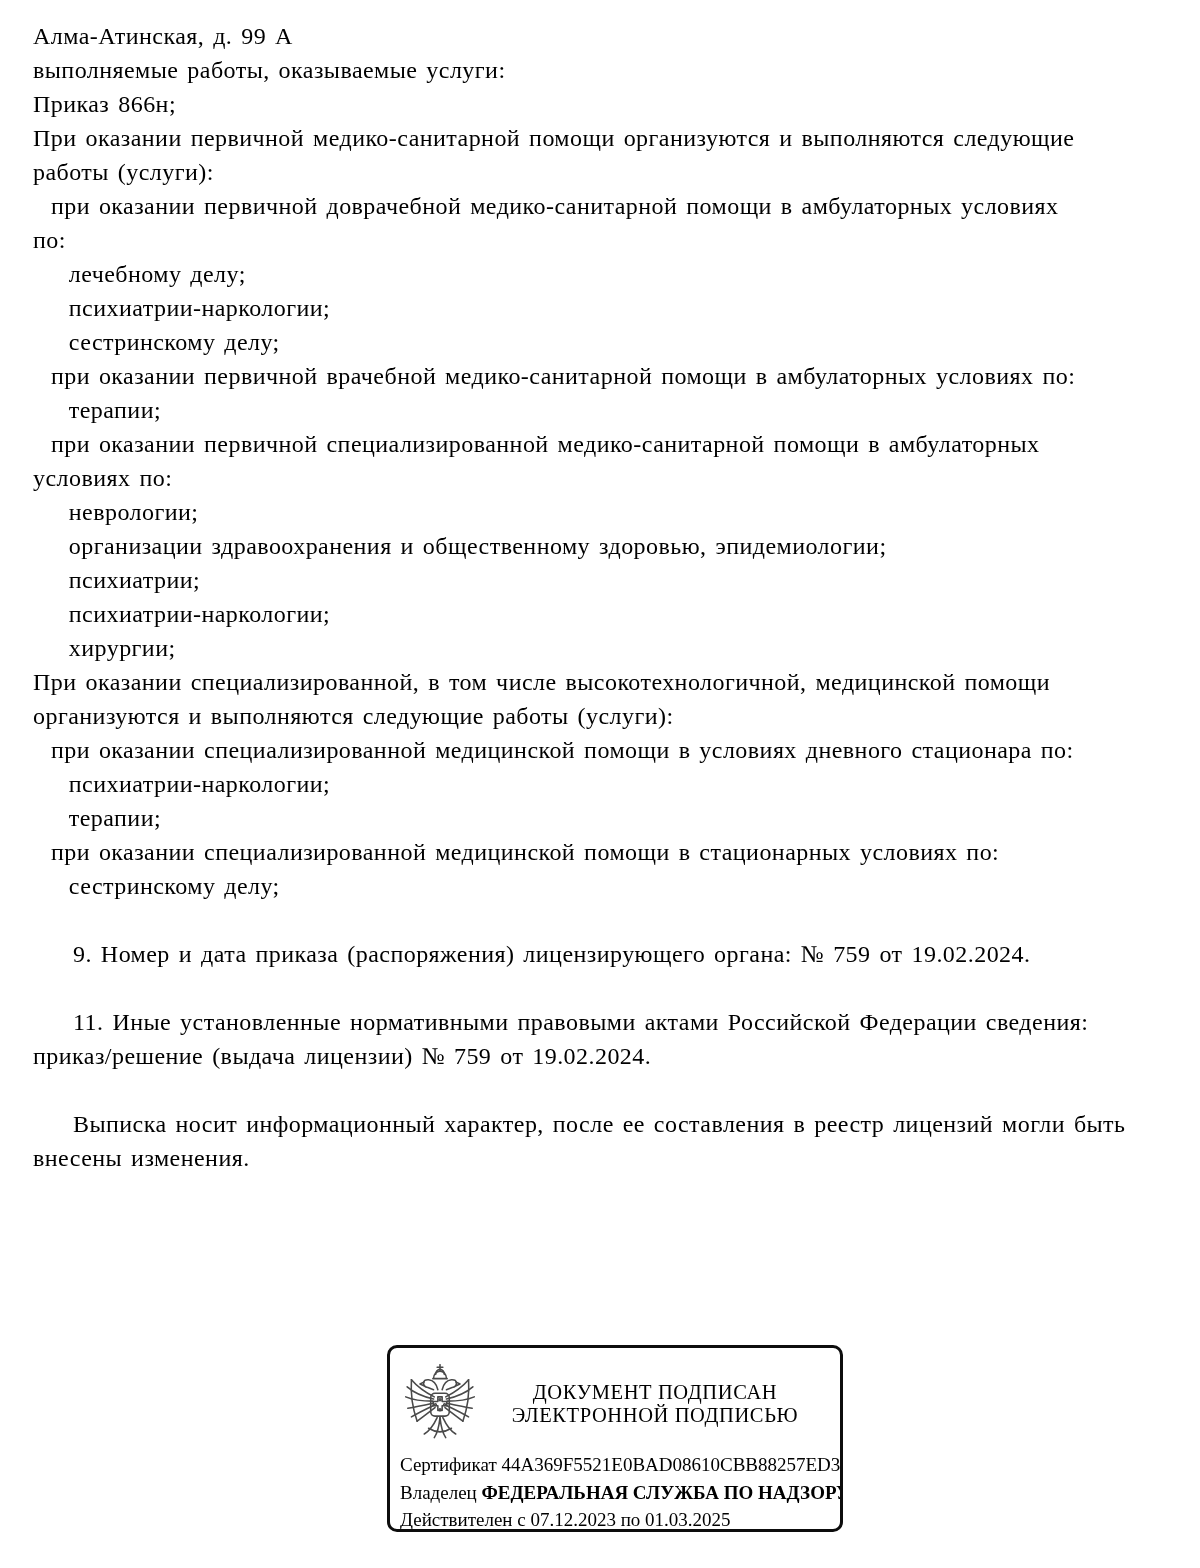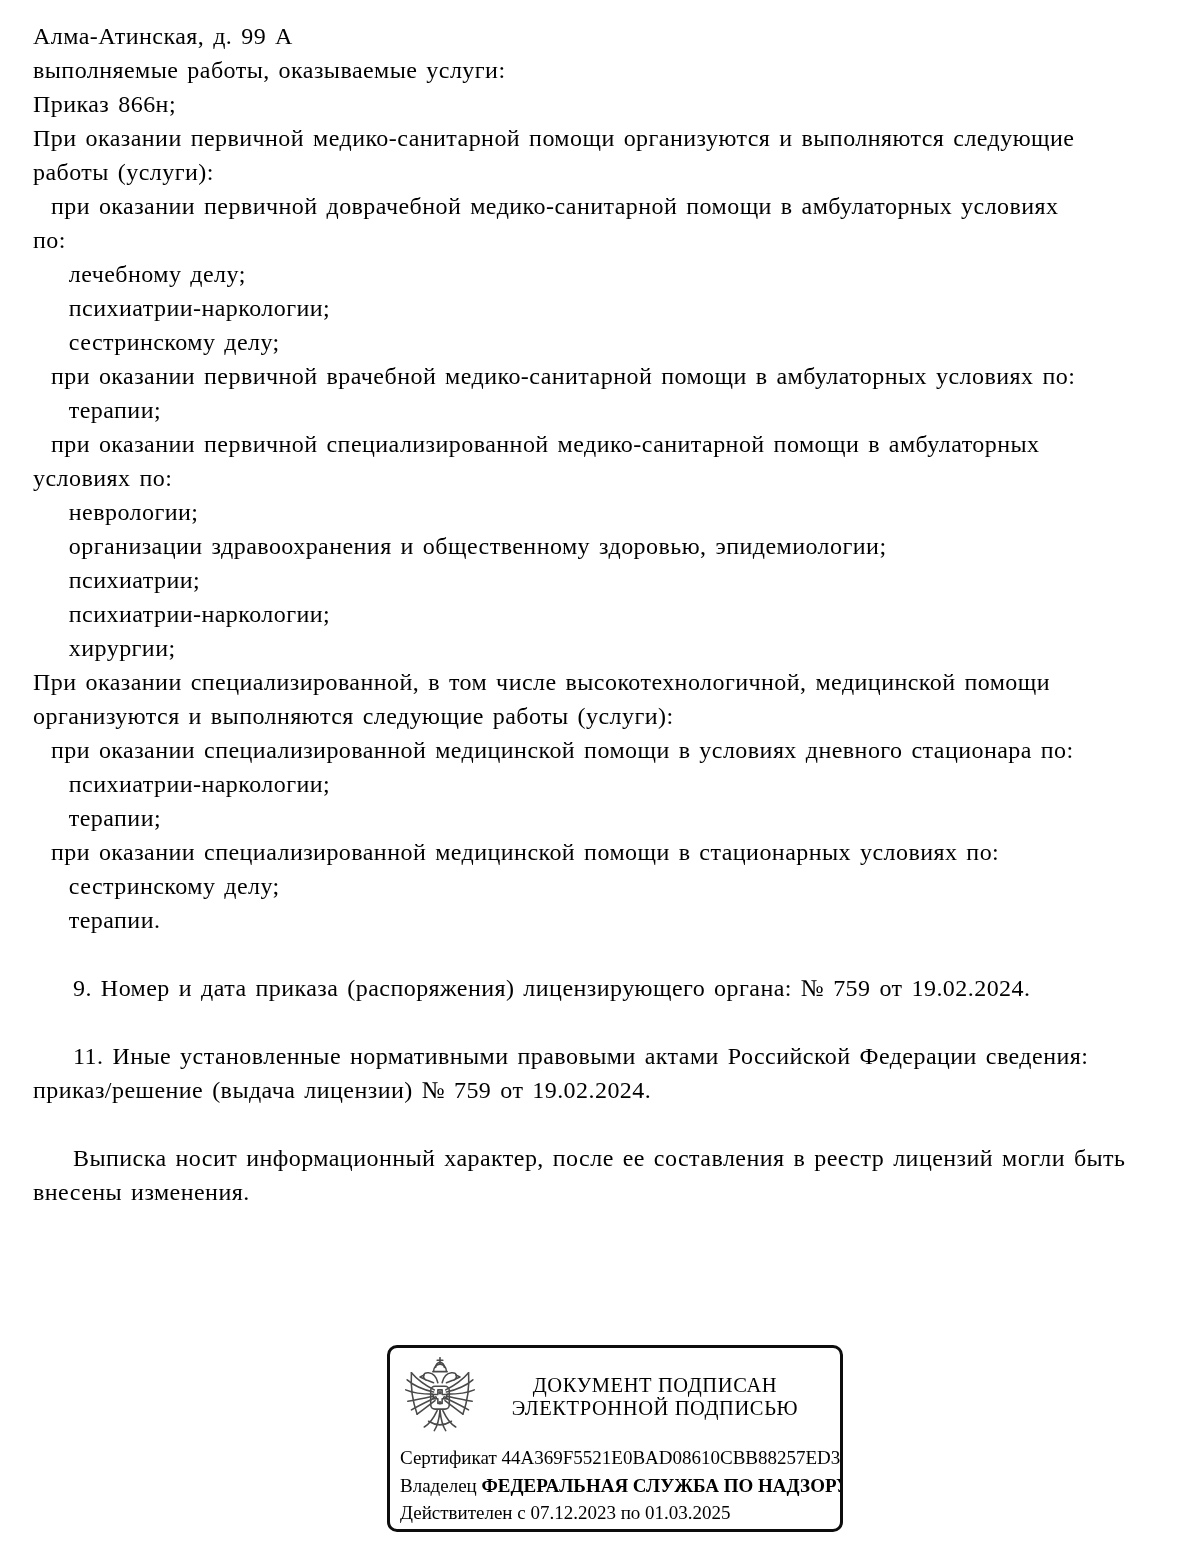--- a/index.html
+++ b/index.html
@@ -18,21 +18,21 @@
     letter-spacing: 0.45px; word-spacing: 2.5px;
   }
   .line { white-space: pre; }
   .gap { margin-top: 34px; margin-left: 40px; }
 
   
   .stamp {
     position: absolute; left: 387px; top: 1345px;
     width: 456px; height: 187px; box-sizing: border-box;
     border: 3px solid #0d0d0d; border-radius: 10px;
-    padding: 9px 0 0 10px; overflow: hidden; background: #ffffff;
+    padding: 16px 0 0 10px; overflow: hidden; background: #ffffff;
   }
   .stamp-header { display: flex; align-items: center; }
   .emblem { width: 72px; height: 80px; flex: 0 0 auto; margin-left: 4px; }
   .emblem svg { width: 100%; height: 100%; display: block; }
   .stamp-title {
     flex: 1; text-align: center;
     font-size: 20.5px; line-height: 23.5px; letter-spacing: 0.6px;
     padding-right: 6px;
   }
   .stamp-info { margin-top: 7px; font-size: 19px; line-height: 27.5px; }
@@ -64,21 +64,20 @@
     <div class="line">    психиатрии;</div>
     <div class="line">    психиатрии-наркологии;</div>
     <div class="line">    хирургии;</div>
     <div class="line">При оказании специализированной, в том числе высокотехнологичной, медицинской помощи</div>
     <div class="line">организуются и выполняются следующие работы (услуги):</div>
     <div class="line">  при оказании специализированной медицинской помощи в условиях дневного стационара по:</div>
     <div class="line">    психиатрии-наркологии;</div>
     <div class="line">    терапии;</div>
     <div class="line">  при оказании специализированной медицинской помощи в стационарных условиях по:</div>
     <div class="line">    сестринскому делу;</div>
-    <div class="line">    терапии.</div>
     <div class="line gap">9. Номер и дата приказа (распоряжения) лицензирующего органа: № 759 от 19.02.2024.</div>
     <div class="line gap">11. Иные установленные нормативными правовыми актами Российской Федерации сведения:</div>
     <div class="line">приказ/решение (выдача лицензии) № 759 от 19.02.2024.</div>
     <div class="line gap">Выписка носит информационный характер, после ее составления в реестр лицензий могли быть</div>
     <div class="line">внесены изменения.</div>
   </div>
 
   <div class="stamp">
     <div class="stamp-header">
       <div class="emblem">

